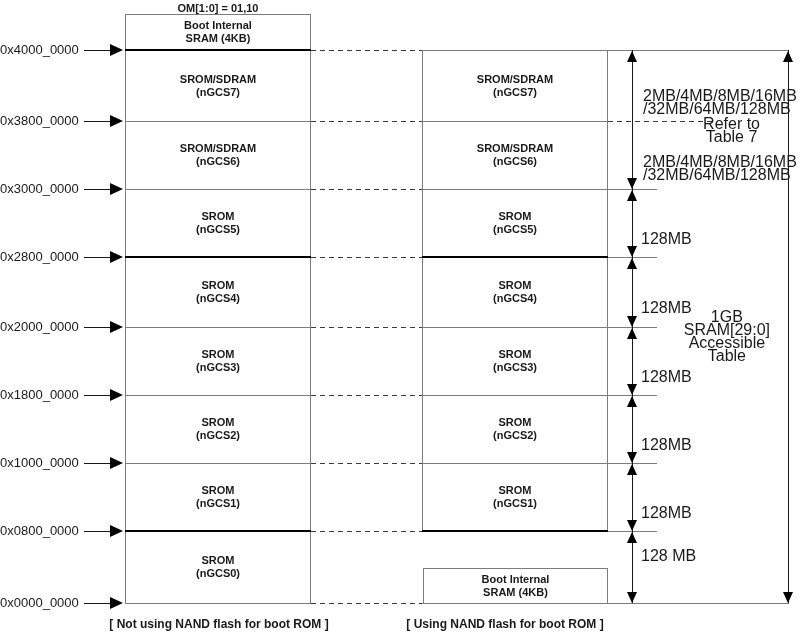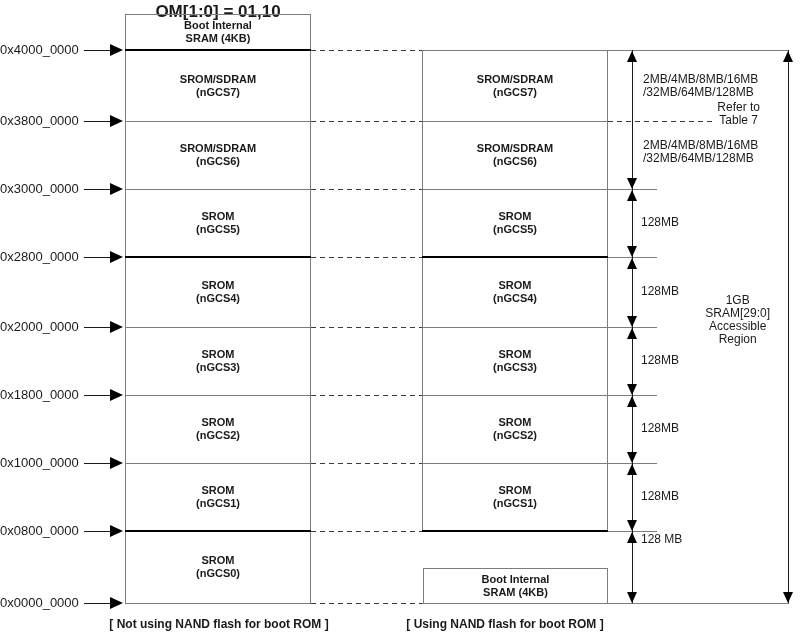--- a/index.html
+++ b/index.html
@@ -1,40 +1,40 @@
 <!DOCTYPE html>
 <html><head>
 <meta charset="utf-8">
 <style>
   html,body{margin:0;padding:0;background:#fff;}
   #canvas{
     position:relative;width:807px;height:644px;background:#fff;overflow:hidden;
     font-family:"Liberation Sans", sans-serif;color:#222;
   }
-  .hdr{position:absolute;font-size:17px;font-weight:bold;text-align:center;color:#1a1a1a;}
+  .hdr{position:absolute;font-size:11px;font-weight:bold;text-align:center;color:#1a1a1a;}
   .cap{position:absolute;font-size:12px;font-weight:bold;text-align:center;color:#1a1a1a;white-space:nowrap;}
   .rect{position:absolute;border:1px solid #7d7d7d;box-sizing:border-box;background:transparent;}
   .sep{position:absolute;height:1px;background:#7d7d7d;}
   .sepk{position:absolute;height:2px;background:#000;}
   .blk{position:absolute;display:flex;flex-direction:column;align-items:center;justify-content:center;
        font-size:11px;font-weight:bold;line-height:13px;text-align:center;color:#1a1a1a;}
   .dash{position:absolute;height:1px;
         background-image:repeating-linear-gradient(90deg,#3a3a3a 0 5px,transparent 5px 9px);}
   .hline{position:absolute;height:1px;background:#7d7d7d;}
   .vline{position:absolute;width:1px;background:#1a1a1a;}
   .addr{position:absolute;left:0;width:78px;text-align:right;font-size:13px;color:#1a1a1a;
         height:14px;line-height:14px;white-space:nowrap;}
   .aline{position:absolute;height:1px;background:#1a1a1a;}
   .tri-r{position:absolute;width:0;height:0;border-top:6px solid transparent;
          border-bottom:6px solid transparent;border-left:13px solid #000;}
   .tri-u{position:absolute;width:0;height:0;border-left:5px solid transparent;
          border-right:5px solid transparent;border-bottom:11px solid #000;}
   .tri-d{position:absolute;width:0;height:0;border-left:5px solid transparent;
          border-right:5px solid transparent;border-top:11px solid #000;}
-  .note{position:absolute;font-size:12px;line-height:13px;color:#1a1a1a;white-space:nowrap;}
+  .note{position:absolute;font-size:16px;line-height:13px;color:#1a1a1a;white-space:nowrap;margin-top:16px;}
   .note-r{text-align:center;}
 </style>
 </head>
 <body>
 
 <div id="canvas">
 
   <div class="hdr" style="left:125px;top:2px;width:186px">OM[1:0] = 01,10</div>
 
   <div class="rect" style="left:125px;top:14px;width:186px;height:590px"></div>
@@ -214,19 +214,19 @@
   <div class="note" style="left:641px;top:285px">128MB</div>
   <div class="note" style="left:641px;top:354px">128MB</div>
   <div class="note" style="left:641px;top:422px">128MB</div>
   <div class="note" style="left:641px;top:490px">128MB</div>
   <div class="note" style="left:641px;top:533px">128 MB</div>
 
   <div class="note note-r" style="right:37px;top:294px">
     <div>1GB</div>
     <div>SRAM[29:0]</div>
     <div>Accessible</div>
-    <div>Region</div>
+    <div>Table</div>
   </div>
 
   <div class="cap" style="left:405px;top:617px;width:200px">[ Using NAND flash for boot ROM ]</div>
   <div class="cap" style="left:105px;top:617px;width:228px">[ Not using NAND flash for boot ROM ]</div>
 
 </div>
 
 </body></html>

